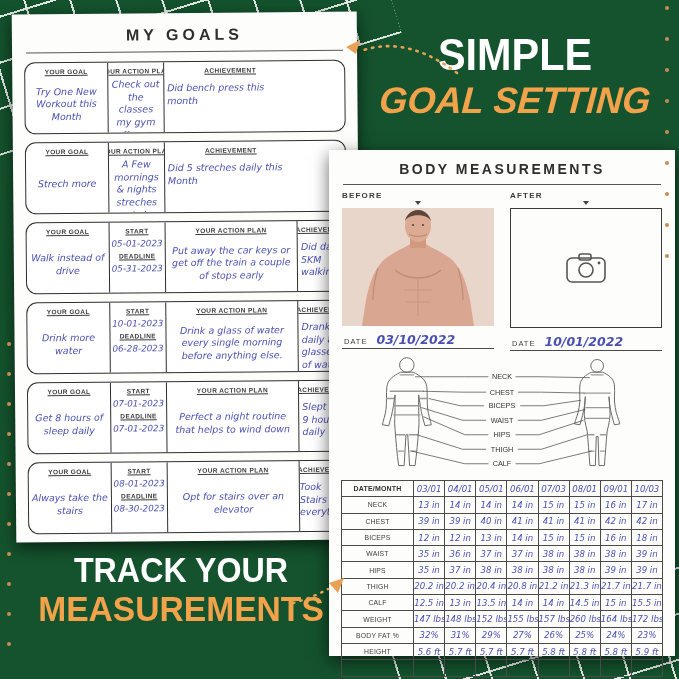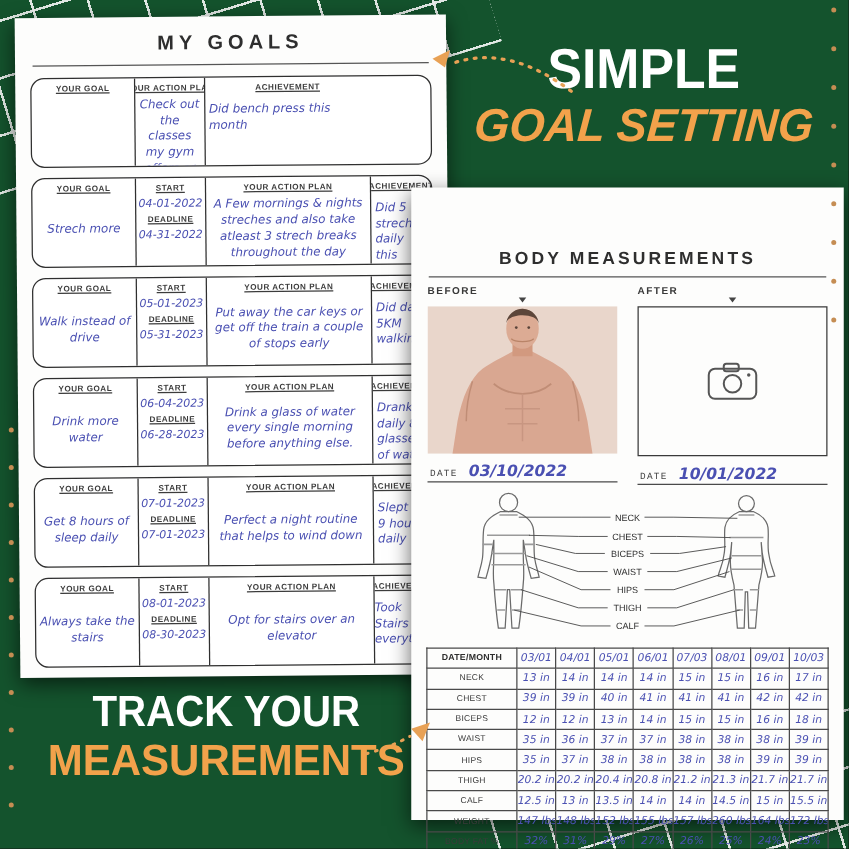--- a/index.html
+++ b/index.html
@@ -13,21 +13,21 @@
   #grid-tl{left:-60px;top:-110px;width:440px;height:212px;transform:rotate(-17deg);}
   #grid-br{right:-70px;bottom:-100px;width:340px;height:185px;transform:rotate(-17deg);}
 
   
   .page{position:absolute;background:#fdfdfc;box-shadow:0 5px 16px rgba(0,0,0,.6);}
   #goals-page{left:14px;top:13px;width:345px;height:528px;z-index:2;transform:rotate(-.5deg);}
   #body-page{left:329px;top:150px;width:346px;height:506px;z-index:3;}
 
   .page-title{text-align:center;color:#2e2e2e;font-weight:600;letter-spacing:4px;}
   #goals-page .page-title{font-size:16px;padding-top:13px;}
-  #body-page  .page-title{font-size:14px;letter-spacing:2.5px;padding-top:11px;margin-top:37px;}
+  #body-page  .page-title{font-size:14px;letter-spacing:2.5px;padding-top:11px;}
   .title-rule{border-bottom:1.4px solid #555;margin:7px 14px 0 14px;}
 
   .hand{font-family:"DejaVu Sans",sans-serif;font-style:italic;color:#4a50b2;}
 
   
   #goal-rows{padding:9px 12px 0 12px;display:flex;flex-direction:column;gap:8px;}
   .goal-row{display:grid;grid-template-columns:26% 17.5% 41.5% 15%;height:70px;
             border:1.3px solid #2f2f2f;border-radius:11px;overflow:hidden;background:#fff;}
   .g-col{border-right:1.3px solid #2f2f2f;display:flex;flex-direction:column;align-items:center;
          padding-top:4px;overflow:hidden;}
@@ -42,21 +42,21 @@
   
   #photo-section{display:flex;justify-content:space-between;padding:6px 13px 0 13px;}
   .photo-col{width:152px;}
   .ba-label{font-size:8px;letter-spacing:1.2px;color:#3a3a3a;text-align:left;position:relative;font-weight:bold;}
   .ba-label::after{content:"";position:absolute;left:50%;top:10px;margin-left:-3px;
       border-left:3.5px solid transparent;border-right:3.5px solid transparent;border-top:4.5px solid #444;}
   .photo-box{margin-top:8px;height:118px;position:relative;}
   #after-box{border:1.2px solid #3a3a3a;display:flex;align-items:center;justify-content:center;}
   .date-line{display:flex;align-items:baseline;gap:9px;border-bottom:1.4px solid #4a4a4a;
              margin-top:6px;padding:0 2px 1px 2px;}
-  .date-label{font-size:7.5px;letter-spacing:1px;color:#444;font-family:Liberation Mono, monospace;}
+  .date-label{font-size:7.5px;letter-spacing:1px;color:#444;}
   .date-value{font-size:12.5px;font-weight:bold;}
 
   #diagram-wrap{padding:4px 10px 0 10px;}
   .dia-label{font-size:8px;fill:#2f2f2f;text-anchor:middle;font-family:"Liberation Sans",sans-serif;}
   .dia-line{stroke:#4a4a4a;stroke-width:.8;}
   .fig{stroke:#6a6a6a;stroke-width:1.1;fill:none;}
   .band{stroke:#9a9a9a;stroke-width:1.4;}
 
   #table-wrap{padding:5px 12px 0 12px;}
   table{border-collapse:collapse;width:100%;table-layout:fixed;}
@@ -88,40 +88,35 @@
   <div class="grid" id="grid-tl"></div>
   <div class="grid" id="grid-br"></div>
 
   <div class="page" id="goals-page">
     <div class="page-title">MY GOALS</div>
     <div class="title-rule"></div>
     <div id="goal-rows">
         <div class="goal-row">
           <div class="g-col">
             <div class="g-head">YOUR GOAL</div>
+            <div class="hand g-text">Try One New Workout this Month</div>
           </div>
           <div class="g-col">
             <div class="g-head">YOUR ACTION PLAN</div>
             <div class="hand g-text">Check out the classes my gym offers or search on youtube</div>
           </div>
           <div class="g-col">
             <div class="g-head">ACHIEVEMENT</div>
             <div class="hand g-text g-left">Did bench press this month</div>
           </div>
         </div>
         <div class="goal-row">
           <div class="g-col">
             <div class="g-head">YOUR GOAL</div>
             <div class="hand g-text">Strech more</div>
-          </div>
-          <div class="g-col">
-            <div class="g-head">START</div>
-            <div class="hand g-date">04-01-2022</div>
-            <div class="g-head">DEADLINE</div>
-            <div class="hand g-date">04-31-2022</div>
           </div>
           <div class="g-col">
             <div class="g-head">YOUR ACTION PLAN</div>
             <div class="hand g-text">A Few mornings &amp; nights streches and also take atleast 3 strech breaks throughout the day</div>
           </div>
           <div class="g-col">
             <div class="g-head">ACHIEVEMENT</div>
             <div class="hand g-text g-left">Did 5 streches daily this Month</div>
           </div>
         </div>
@@ -145,21 +140,21 @@
             <div class="hand g-text g-left">Did daily 5KM walking</div>
           </div>
         </div>
         <div class="goal-row">
           <div class="g-col">
             <div class="g-head">YOUR GOAL</div>
             <div class="hand g-text">Drink more water</div>
           </div>
           <div class="g-col">
             <div class="g-head">START</div>
-            <div class="hand g-date">06-04-2023</div>
+            <div class="hand g-date">10-01-2023</div>
             <div class="g-head">DEADLINE</div>
             <div class="hand g-date">06-28-2023</div>
           </div>
           <div class="g-col">
             <div class="g-head">YOUR ACTION PLAN</div>
             <div class="hand g-text">Drink a glass of water every single morning before anything else.</div>
           </div>
           <div class="g-col">
             <div class="g-head">ACHIEVEMENT</div>
             <div class="hand g-text g-left">Drank daily 8 glasses of water</div>

